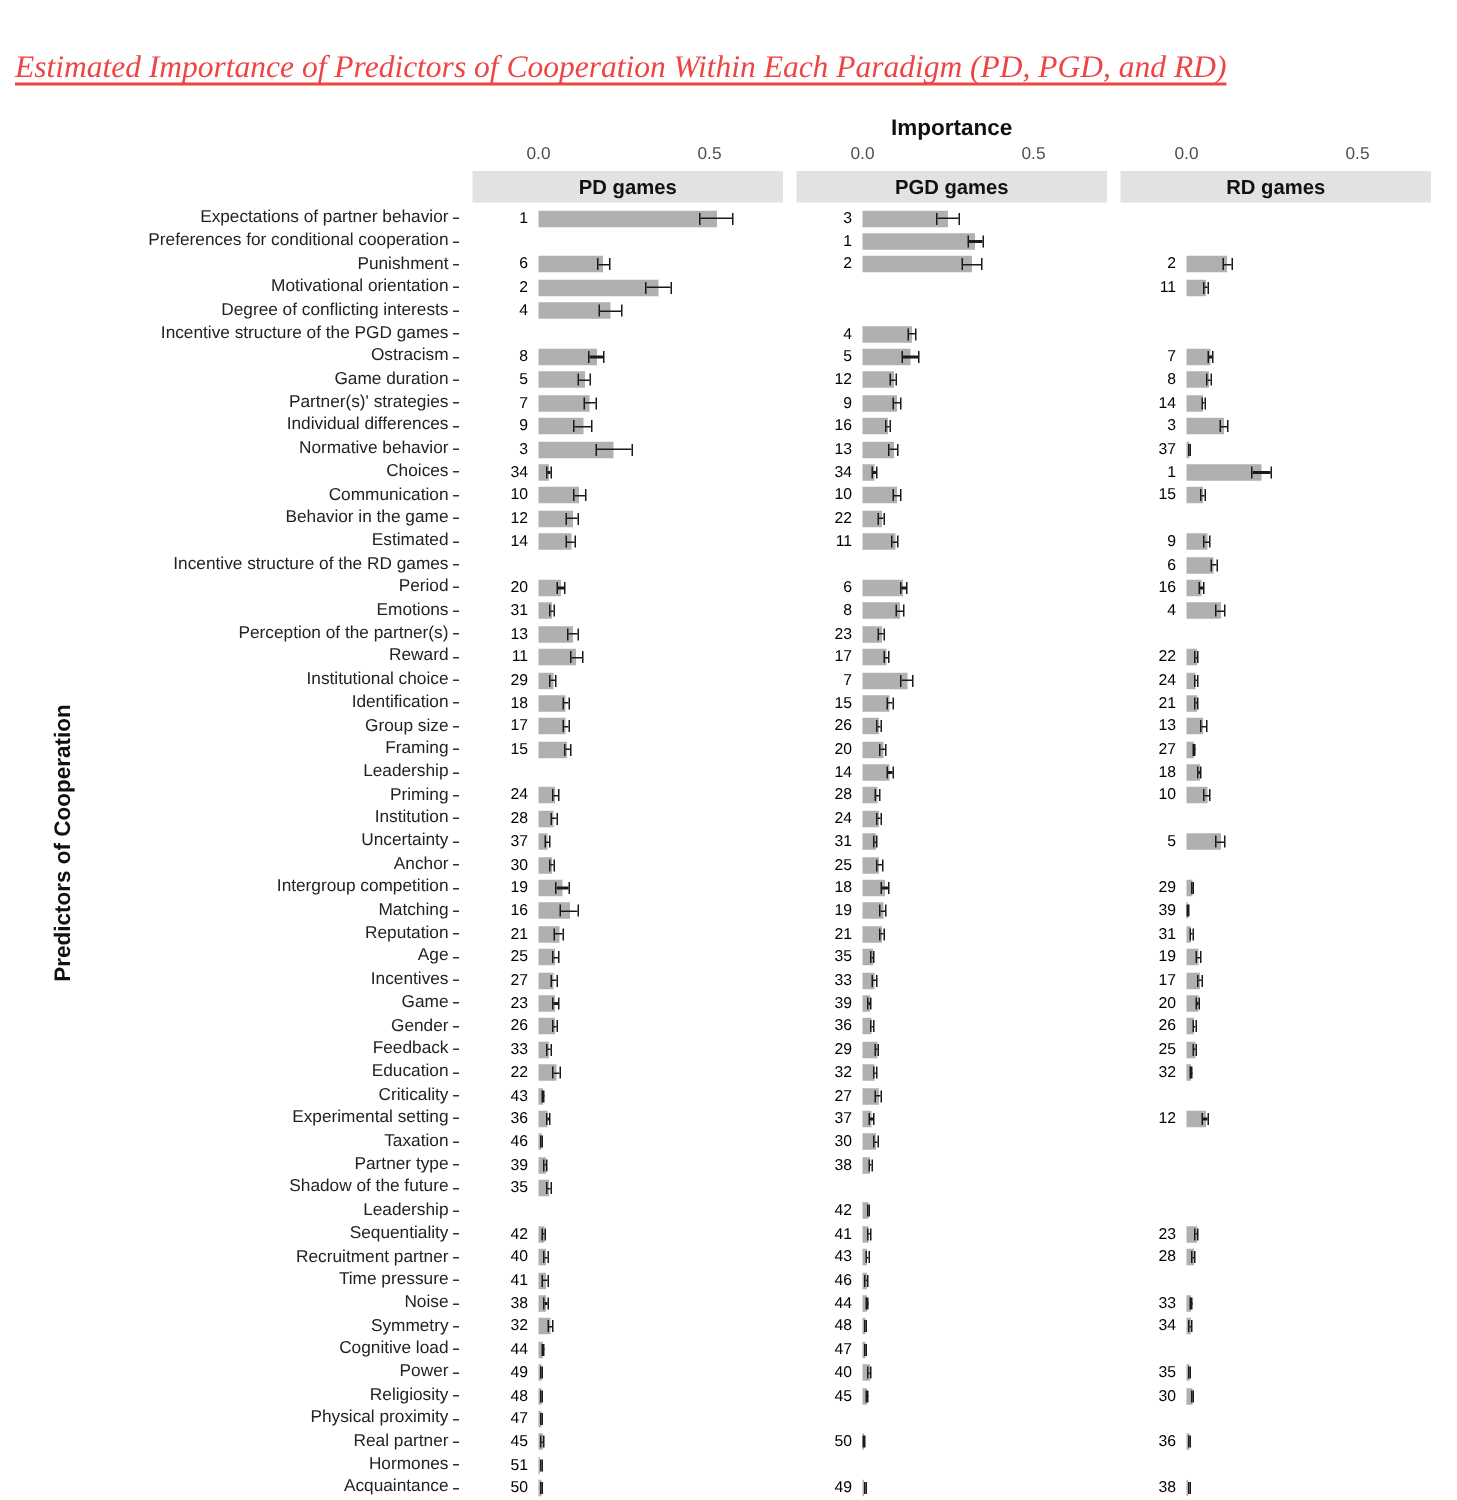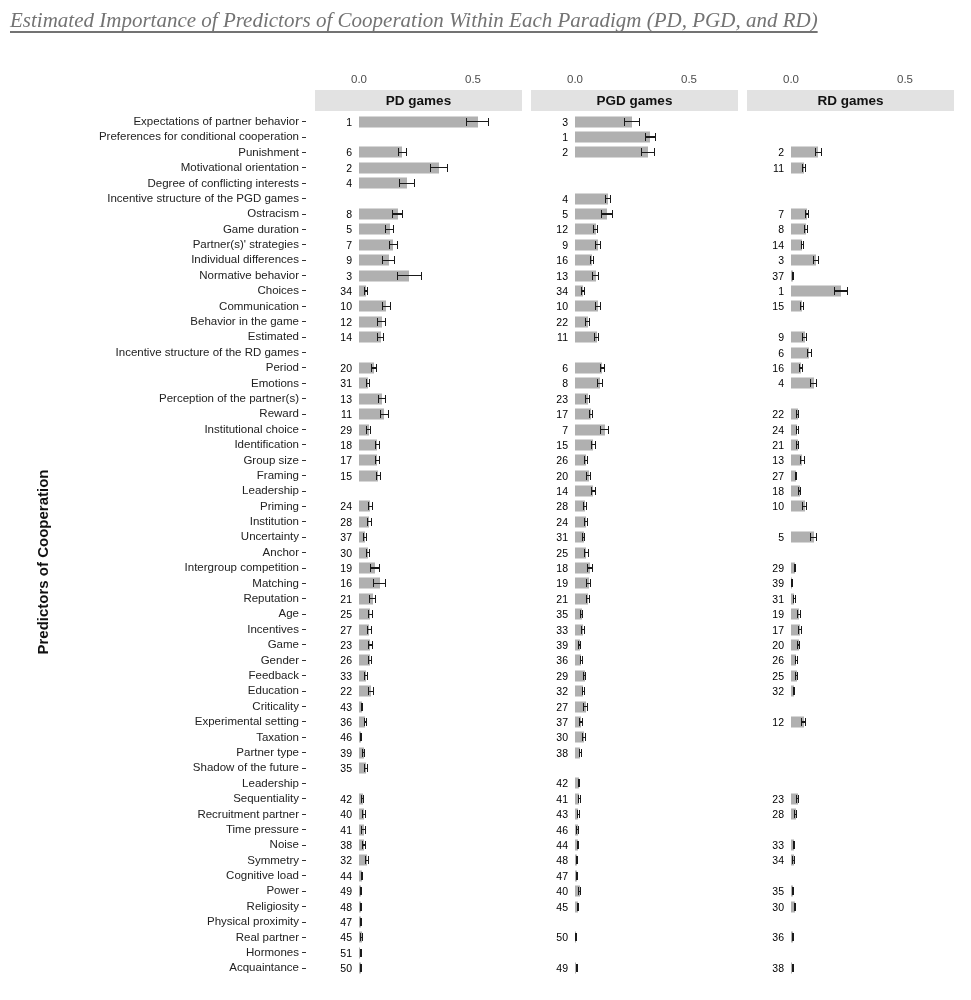--- a/index.html
+++ b/index.html
@@ -4,22 +4,22 @@
 <style>
   * { box-sizing: border-box; }
   html, body { margin: 0; padding: 0; background: #ffffff; }
   .figure {
     width: 971px; height: 1000px; position: relative; overflow: hidden;
     font-family: "Liberation Sans", sans-serif; padding: 8px 14px 4px 10px;
     background: #fff;
   }
   .fig-title {
     font-family: "Liberation Serif", serif; font-style: italic;
-    font-size: 21px; color: #737373; white-space: nowrap;
-    text-decoration: underline; text-underline-offset: 4px;
+    font-size: 21px; color: #ef4444; white-space: nowrap;
+    text-decoration: underline; text-underline-offset: 4px; margin-top: 24px;
   }
   .y-axis-label {
     position: absolute; left: 42px; top: 562px;
     transform: translate(-50%, -50%) rotate(-90deg);
     font-weight: bold; font-size: 15px; color: #111; white-space: nowrap;
   }
   .chart { margin-top: 20px; padding-left: 46px; position: relative; }
   .grid {
     display: grid;
     grid-template-columns: 250px 207px 207px 207px;
@@ -75,20 +75,21 @@
 </head>
 <body>
 
 <div class="figure">
   <div class="fig-title">Estimated Importance of Predictors of Cooperation Within Each Paradigm (PD, PGD, and RD)</div>
   <div class="y-axis-label">Predictors of Cooperation</div>
 
   <div class="chart">
     <div class="grid axis-title-row">
       <div></div>
+      <div class="axis-title-span">Importance</div>
     </div>
 
     <div class="grid tick-row" id="tick-row">
         <div></div>
         <div class="tick-cell">
           <span class="tick-label" style="left: 31px;">0.0</span>
           <span class="tick-label" style="left: 145px;">0.5</span>
         </div>
         <div class="tick-cell">
           <span class="tick-label" style="left: 31px;">0.0</span>

